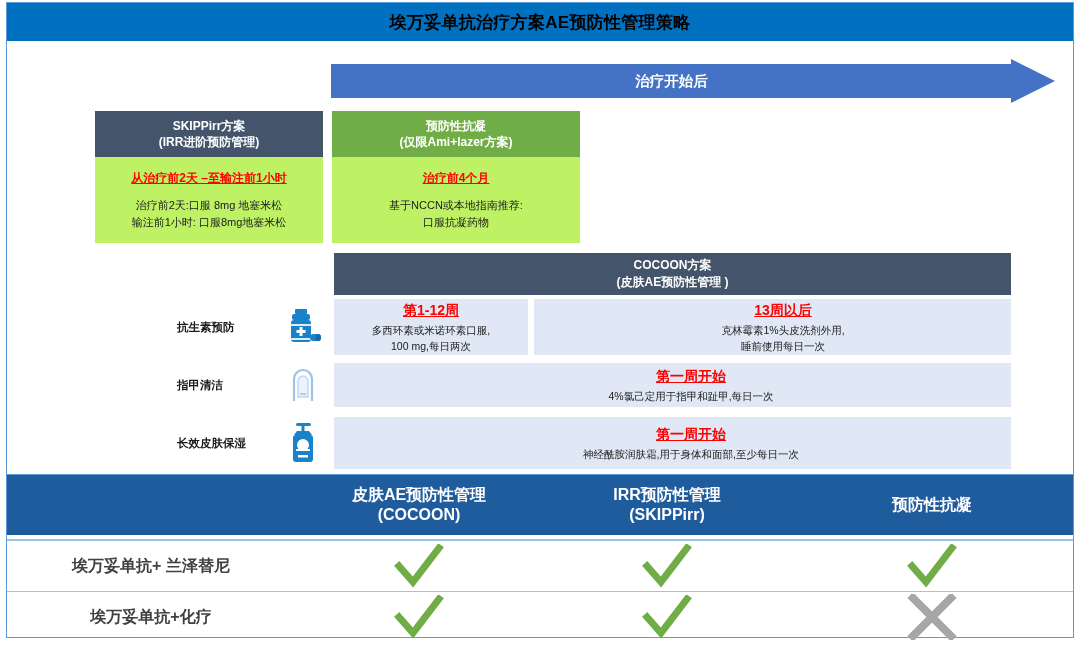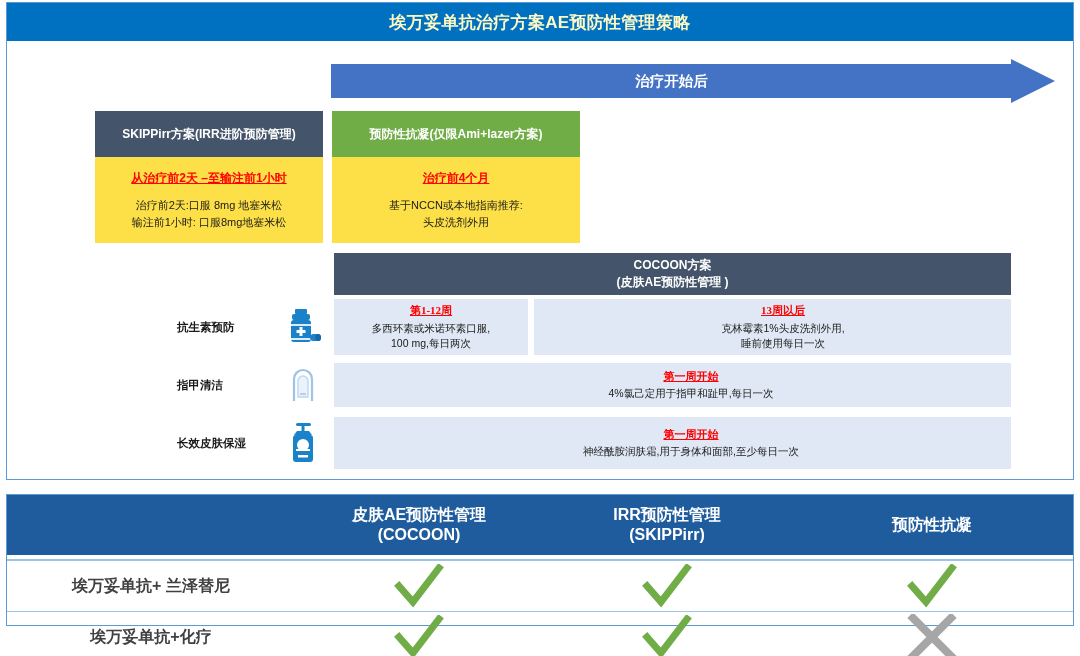--- a/index.html
+++ b/index.html
@@ -28,21 +28,21 @@
     background: #ffffff;
   }
 
   .title-bar {
     position: absolute;
     left: 0;
     top: 0;
     width: 100%;
     height: 38px;
     background: #0070c0;
-    color: #fef9c3;
+    color: #000000;
     font-size: 17px;
     font-weight: bold;
     display: flex;
     align-items: center;
     justify-content: center;
     letter-spacing: 0.3px;
   }
 
   
   .arrow-wrap {
@@ -91,27 +91,28 @@
     top: 108px;
   }
   .scheme-head {
     height: 46px;
     color: #ffffff;
     font-size: 12px;
     font-weight: bold;
     line-height: 1.35;
     text-align: center;
     display: flex;
+    flex-direction: column;
     align-items: center;
     justify-content: center;
   }
   .scheme-head.dark { background: #44546a; }
   .scheme-head.green { background: #70ad47; }
   .scheme-body {
-    background: #fde047;
+    background: #bef264;
     padding: 12px 6px 14px;
     text-align: center;
     font-size: 11px;
     line-height: 1.55;
     color: #1a1a1a;
     box-sizing: border-box;
   }
   .scheme-period {
     color: #ff0000;
     font-weight: bold;
@@ -190,35 +191,34 @@
     line-height: 1.5;
     padding: 3px 8px;
     box-sizing: border-box;
   }
   .care-cell.w-half { flex: 0 0 194px; }
   .care-cell.w-rest { flex: 1 1 auto; padding-left: 29px; }
   .care-cell.w-full { flex: 1 1 auto; padding-left: 45px; }
   .cell-period {
     color: #ff0000;
     font-weight: bold;
-    font-size: 11px;
+    font-size: 14px;
     text-decoration: underline;
     display: block;
     margin-bottom: 2px;
-    font-family: Liberation Serif, serif;
   }
   .cell-line { display: block; text-align: center; }
 
   
   .bottom-table {
     position: absolute;
     left: 6px;
-    top: 494px;
+    top: 474px;
     width: 1068px;
-    height: 132px;
+    height: 164px;
     border: 1.5px solid #5b9bd5;
     box-sizing: border-box;
     background: #ffffff;
   }
   .bt-head {
     display: flex;
     height: 60px;
     background: #1f5c9e;
     color: #ffffff;
   }
@@ -289,21 +289,21 @@
   </div>
 
   <div class="scheme" id="scheme-anticoag">
     <div class="scheme-head green">
       <span>预防性抗凝</span>
       <span>(仅限Ami+lazer方案)</span>
     </div>
     <div class="scheme-body">
       <span class="scheme-period">治疗前4个月</span>
       <span class="scheme-line">基于NCCN或本地指南推荐:</span>
-      <span class="scheme-line">头皮洗剂外用</span>
+      <span class="scheme-line">口服抗凝药物</span>
     </div>
   </div>
 
   <div class="cocoon-head">
     <span>COCOON方案</span>
     <span>(皮肤AE预防性管理 )</span>
   </div>
 
   <div class="care-row" id="care-row-0">
     <div class="care-label">抗生素预防</div>

